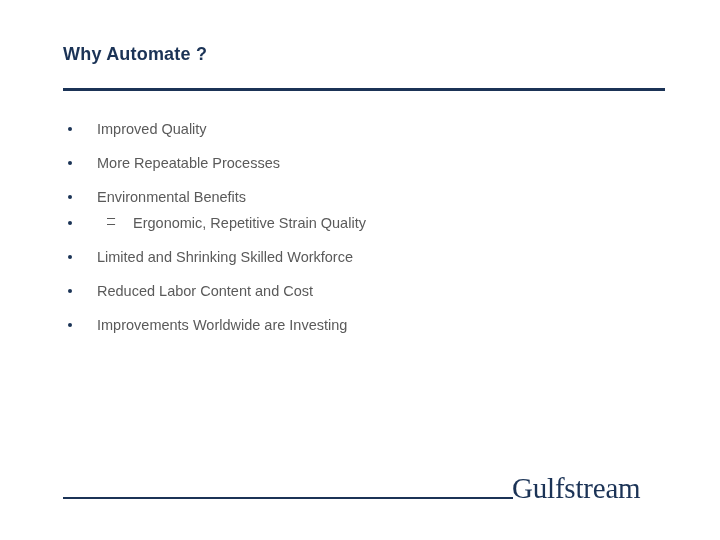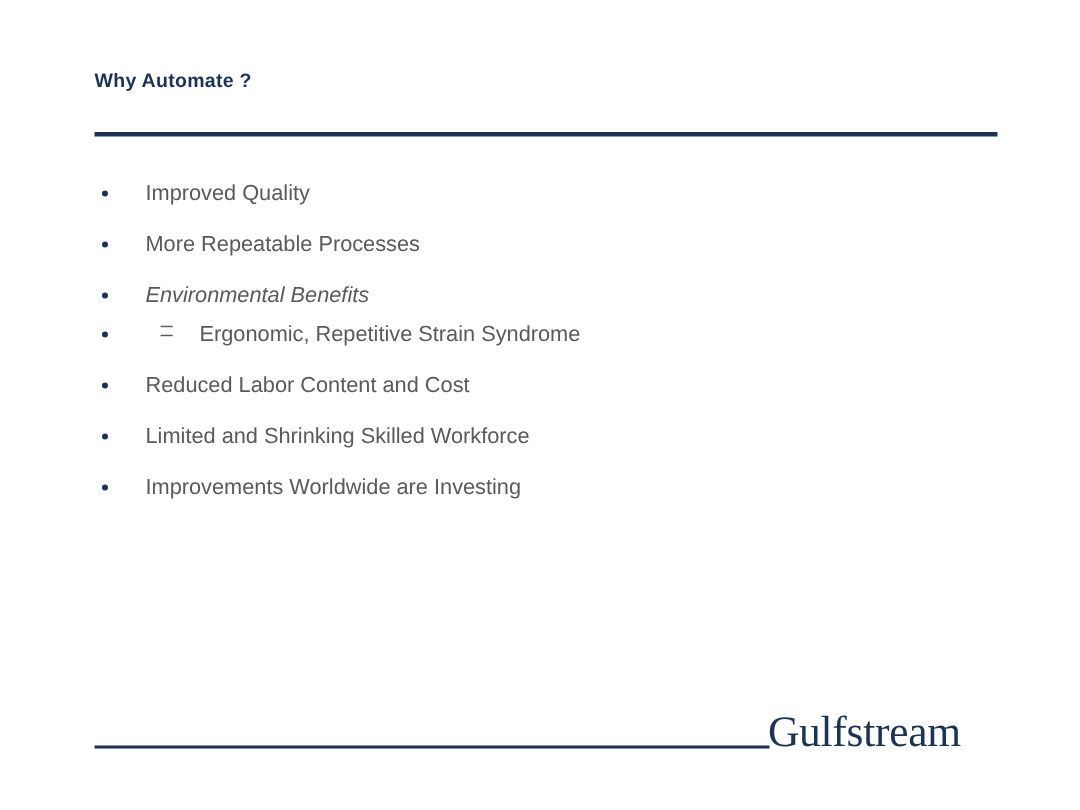--- a/index.html
+++ b/index.html
@@ -24,21 +24,21 @@
   }
 
   
   #title-block {
     position: absolute;
     left: 63px;
     top: 42px;
     width: 602px;
   }
   #slide-title {
-    font-size: 13px;
+    font-size: 18px;
     font-weight: bold;
     color: #1b3356;
     letter-spacing: 0.2px;
     line-height: 24px;
     margin: 0;
     white-space: nowrap;
   }
 
   
   #title-rule {
@@ -112,21 +112,20 @@
   }
 
   .bullet-text {
     display: inline-block;
     color: #5a5a5a;
   }
 
   
   .bullet-row.has-sub {
     margin-bottom: 10px;
-    font-style: italic;
   }
 
   
   #footer-rule {
     position: absolute;
     left: 63px;
     top: 497px;
     width: 450px;
     height: 2px;
     background: #1b3356;
@@ -162,27 +161,27 @@
       <div class="bullet-row level-1"><span class="marker">
           <span class="dot"></span>
         </span><span class="bullet-text">More Repeatable Processes</span></div>
       <div class="bullet-row level-1 has-sub"><span class="marker">
           <span class="dot"></span>
         </span><span class="bullet-text">Environmental Benefits</span></div>
       <div class="bullet-row level-2"><span class="marker">–</span></div>
       <div class="bullet-row level-1 has-sub"><span class="marker">
           <span class="dot"></span>
         </span></div>
-      <div class="bullet-row level-2"><span class="marker">–</span><span class="bullet-text">Ergonomic, Repetitive Strain Syndrome</span></div>
+      <div class="bullet-row level-2"><span class="marker">–</span><span class="bullet-text">Ergonomic, Repetitive Strain Quality</span></div>
+      <div class="bullet-row level-1"><span class="marker">
+          <span class="dot"></span>
+        </span><span class="bullet-text">Limited and Shrinking Skilled Workforce</span></div>
       <div class="bullet-row level-1"><span class="marker">
           <span class="dot"></span>
         </span><span class="bullet-text">Reduced Labor Content and Cost</span></div>
-      <div class="bullet-row level-1"><span class="marker">
-          <span class="dot"></span>
-        </span><span class="bullet-text">Limited and Shrinking Skilled Workforce</span></div>
       <div class="bullet-row level-1"><span class="marker">
           <span class="dot"></span>
         </span><span class="bullet-text">Improvements Worldwide are Investing</span></div>
     </div>
 
   <div id="footer-rule"></div>
 
   <div id="brand-logo">Gulfstream</div>
 
 </div>

